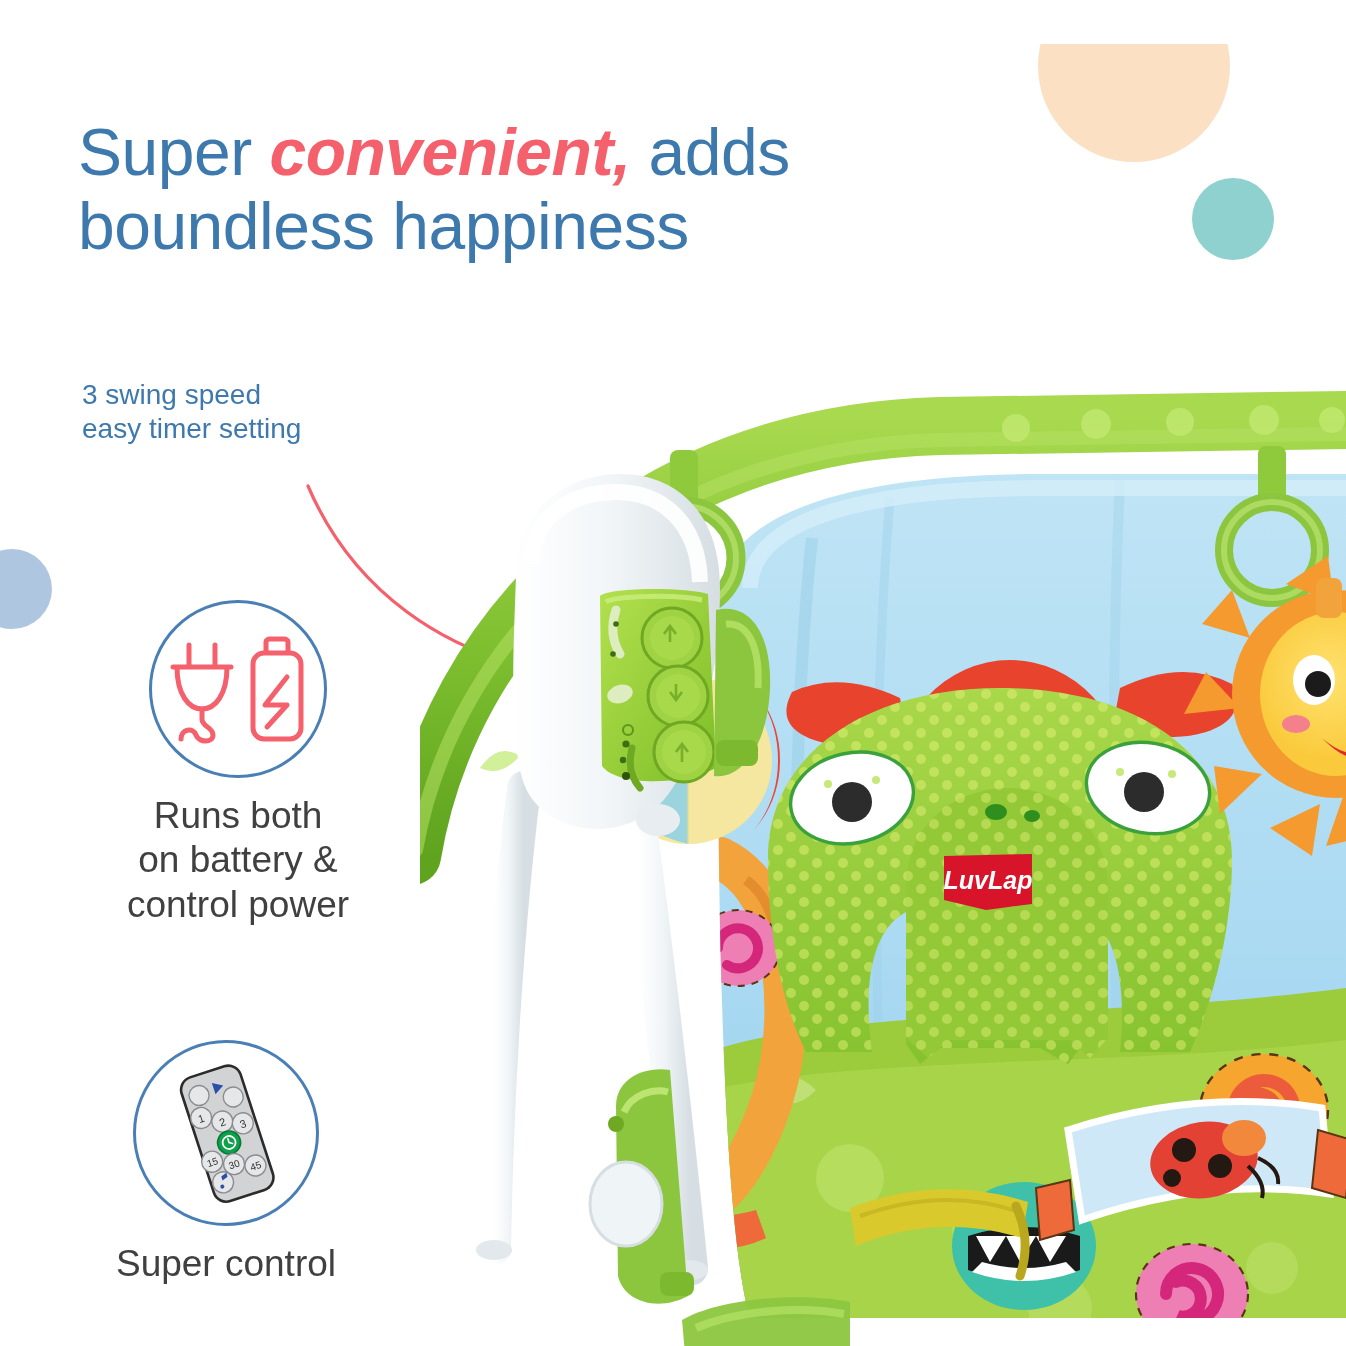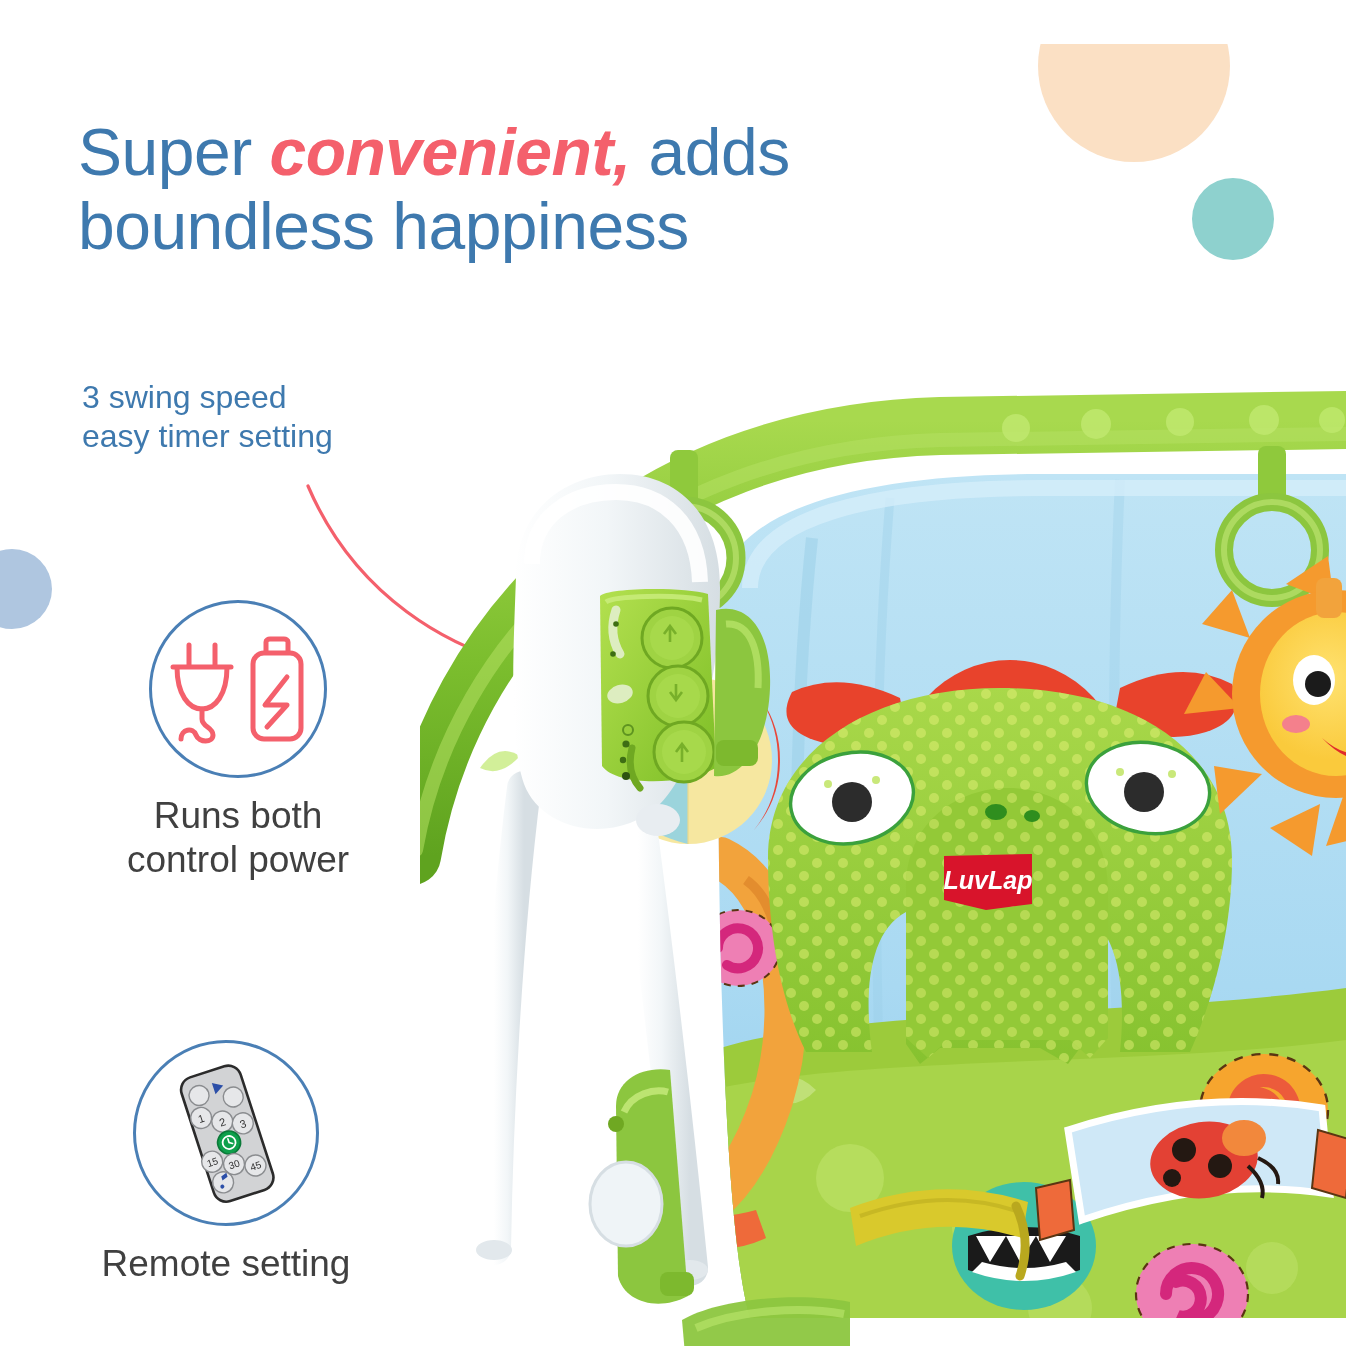--- a/index.html
+++ b/index.html
@@ -27,21 +27,21 @@
   #headline {
     position: absolute; left: 78px; top: 72px; width: 900px;
     font-size: 66px; line-height: 1.12; color: #3E79AE;
     font-weight: 400; letter-spacing: -0.5px;
   }
   #headline .accent { color: #F4606C; font-style: italic; font-weight: 600; }
 
   
   #callout-swing {
     position: absolute; left: 82px; top: 334px; width: 470px;
-    font-size: 32px; line-height: 1.22; color: #3E79AE;
+    font-size: 28px; line-height: 1.22; color: #3E79AE;
   }
 
   
   #arrow-swing { position: absolute; left: 280px; top: 420px; width: 340px; height: 240px; }
 
   
   .feature { position: absolute; width: 400px; text-align: center; }
   #feature-power  { left: 38px; top: 556px; }
   #feature-remote { left: 26px; top: 996px; }
 
@@ -94,20 +94,21 @@
         <path d="M14 38 C14 66, 26 80, 39 80 C52 80, 64 66, 64 38" stroke="#F4606C" stroke-width="5" fill="none" stroke-linejoin="round"></path>
         <path d="M39 80 L39 90 C 39 98, 50 98, 50 106 C 50 114, 36 114, 33 106 C 30 98, 18 100, 18 110" stroke="#F4606C" stroke-width="5" fill="none" stroke-linecap="round"></path>
 
         <rect x="90" y="24" width="48" height="86" rx="11" stroke="#F4606C" stroke-width="5" fill="none"></rect>
         <path d="M103 24 L103 13 C103 11, 105 10, 107 10 L121 10 C123 10, 125 11, 125 13 L125 24" stroke="#F4606C" stroke-width="5" fill="none" stroke-linejoin="round"></path>
         <path d="M124 48 L102 76 L124 76 L104 98" stroke="#F4606C" stroke-width="5" fill="none" stroke-linejoin="round" stroke-linecap="round"></path>
       </svg>
     </div>
     <div class="feature-caption">
       <div>Runs both</div>
+      <div>on battery &amp;</div>
       <div>control power</div>
     </div>
   </div>
 
   <div class="feature" id="feature-remote">
     <div class="feature-icon">
       <svg width="160" height="160" viewBox="0 0 160 160" fill="none">
         <g transform="rotate(-18 80 80)">
           <rect x="50" y="16" width="62" height="130" rx="13" fill="#D2D3D5" stroke="#2B2B2B" stroke-width="2.6"></rect>
 
@@ -132,21 +133,21 @@
           <text x="78" y="116" font-family="Liberation Sans, sans-serif" font-size="10" fill="#333" text-anchor="middle">30</text>
           <circle cx="98" cy="120" r="10.5" fill="#E6E7E9" stroke="#8A8C8F" stroke-width="1.4"></circle>
           <text x="98" y="124" font-family="Liberation Sans, sans-serif" font-size="10" fill="#333" text-anchor="middle">45</text>
 
           <circle cx="62" cy="126" r="10.5" fill="#E6E7E9" stroke="#8A8C8F" stroke-width="1.4"></circle>
           <path d="M58 130 C58 127, 62 127, 62 130 C62 132, 58 133, 58 130 Z M62 129 L62 120 L68 118 L68 122 L62 124" fill="#2C4FA8"></path>
         </g>
       </svg>
     </div>
     <div class="feature-caption">
-      <div class="nowrap">Remote setting</div>
+      <div class="nowrap">Super control</div>
     </div>
   </div>
 
   <div id="product">
   <svg width="926" height="1016" viewBox="0 0 926 1016" fill="none">
     <defs>
       <linearGradient id="seatBlue" x1="0" y1="0" x2="0" y2="1">
         <stop offset="0%" stop-color="#BFE4F5"></stop>
         <stop offset="60%" stop-color="#A9D9F2"></stop>
         <stop offset="100%" stop-color="#8FCBEA"></stop>

